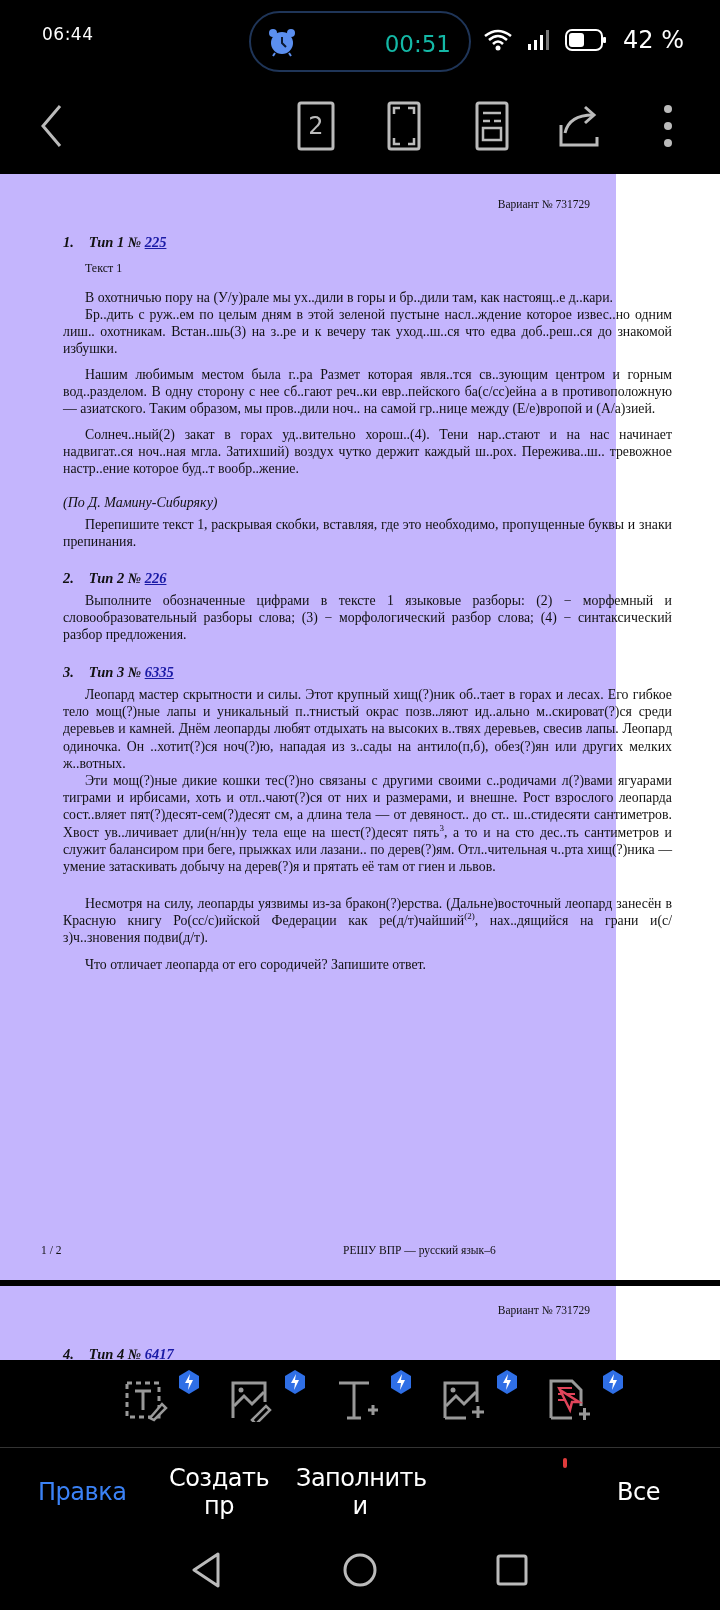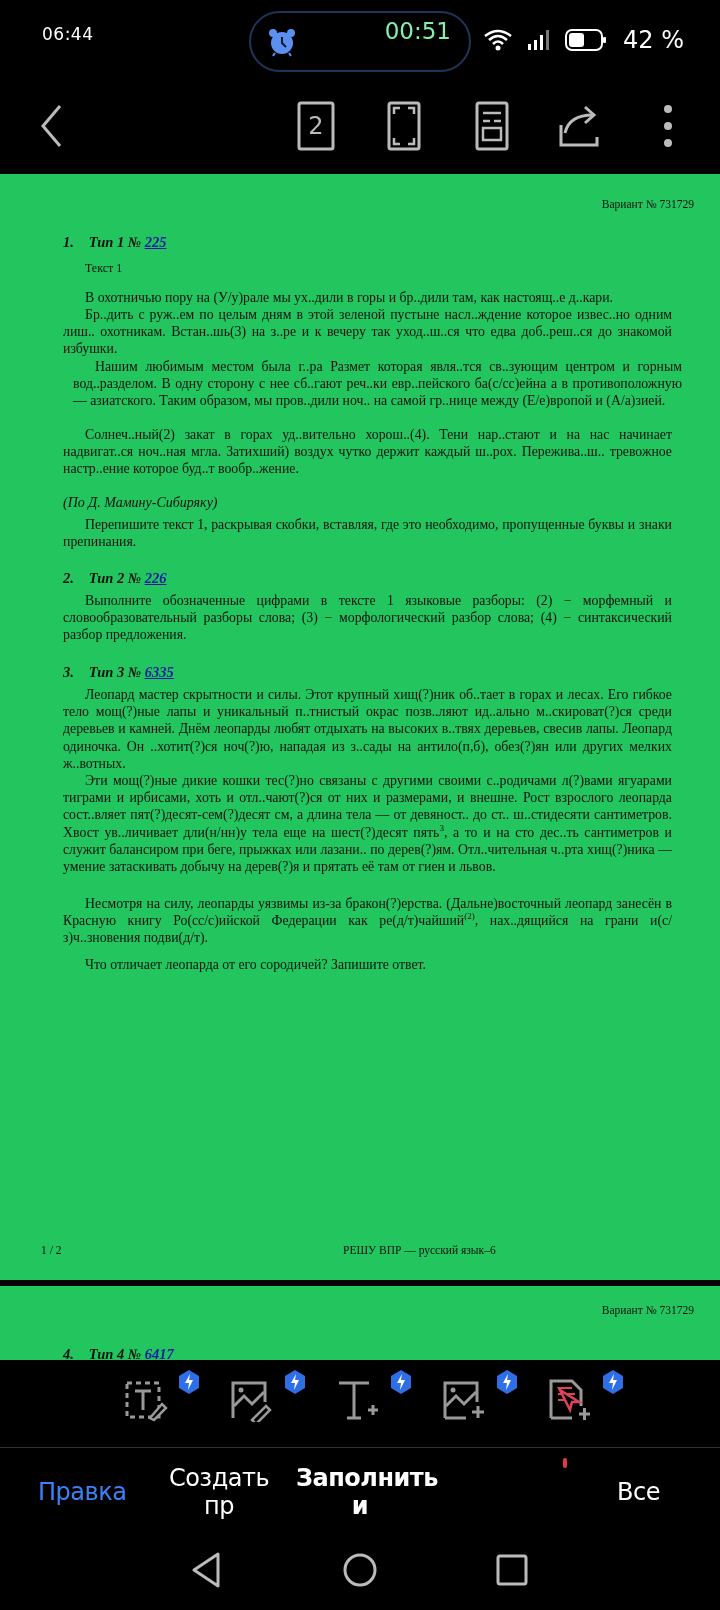--- a/index.html
+++ b/index.html
@@ -4,31 +4,31 @@
 <style>
   * { box-sizing: border-box; margin: 0; padding: 0; }
   html, body { width: 720px; height: 1610px; background: #000; overflow: hidden; }
   body { position: relative; font-family: "Liberation Sans", sans-serif; }
 
   
   .status-bar { position: absolute; top: 0; left: 0; width: 720px; height: 86px; background: #000; color: #fff; }
   .status-time { position: absolute; left: 42px; top: 24px; font-size: 17px; font-family: "DejaVu Sans", sans-serif; letter-spacing: 0.5px; }
   .alarm-pill { position: absolute; left: 249px; top: 11px; width: 222px; height: 61px; border: 2px solid #1f3558; border-radius: 31px; }
   .alarm-icon { position: absolute; left: 16px; top: 14px; width: 30px; height: 30px; }
-  .alarm-time { position: absolute; right: 18px; top: 5px; color: #86efac; font-size: 23px; font-family: "DejaVu Sans", sans-serif; }
+  .alarm-time { position: absolute; right: 18px; top: 18px; color: #14b8a6; font-size: 23px; font-family: "DejaVu Sans", sans-serif; }
   .status-icons { position: absolute; right: 36px; top: 26px; display: flex; align-items: center; gap: 14px; }
   .battery-pct { font-size: 24px; font-family: "DejaVu Sans", sans-serif; margin-left: 2px; }
 
   
   .app-toolbar { position: absolute; top: 86px; left: 0; width: 720px; height: 88px; background: #000; }
   .tb-btn { position: absolute; top: 14px; width: 52px; height: 52px; display: flex; align-items: center; justify-content: center; }
 
   
   .viewport { position: absolute; top: 174px; left: 0; width: 720px; height: 1186px; background: #fff; overflow: hidden; }
-  .page { position: absolute; left: 0; width: 720px; background: #22c55e; font-family: "Liberation Serif", serif; color: #111; }
+  .page { position: absolute; left: 0; width: 616px; background: #c4b5fd; font-family: "Liberation Serif", serif; color: #111; }
   .page1 { top: 0; height: 1106px; }
   .page-sep { position: absolute; top: 1106px; left: 0; width: 720px; height: 6px; background: #000; }
   .page2 { top: 1112px; height: 200px; }
   .variant { position: absolute; right: 26px; font-size: 11.5px; }
   .q-head { position: absolute; left: 63px; font-weight: bold; font-size: 14.5px; font-style: italic; }
   .q-head .num { display: inline-block; width: 22px; }
   .q-link { color: #1a1aa6; text-decoration: underline; }
   .para { position: absolute; left: 63px; width: 609px; font-size: 13.8px; line-height: 17.2px; text-align: justify; }
   .para .ind { display: inline-block; width: 22px; }
   .subtitle { position: absolute; left: 85px; font-size: 12px; }
@@ -134,21 +134,21 @@
     <span class="variant" style="top:24px;">Вариант № 731729</span>
 
     <div class="q-head" style="top:60px;">
       <span class="num">1.</span>
       <span>Тип 1 №</span>
       <span class="q-link">225</span>
     </div>
     <div class="subtitle" style="top:87px;">Текст 1</div>
     <div class="para" style="top:115px;"><span class="ind"></span><span>В охотничью пору на (У/у)рале мы ух..дили в горы и бр..дили там, как настоящ..е д..кари.</span></div>
     <div class="para" style="top:132px;"><span class="ind"></span><span>Бр..дить с руж..ем по целым дням в этой зеленой пустыне насл..ждение которое извес..но одним лиш.. охотникам. Встан..шь(3) на з..ре и к вечеру так уход..ш..ся что едва доб..реш..ся до знакомой избушки.</span></div>
-    <div class="para" style="top:184px;margin-left:10px;"><span class="ind"></span><span>Нашим любимым местом была г..ра Размет которая явля..тся св..зующим центром и горным вод..разделом. В одну сторону с нее сб..гают реч..ки евр..пейского ба(с/сс)ейна а в противоположную — азиатского. Таким образом, мы пров..дили ноч.. на самой гр..нице между (Е/е)вропой и (А/а)зией.</span></div>
+    <div class="para" style="top:192px;"><span class="ind"></span><span>Нашим любимым местом была г..ра Размет которая явля..тся св..зующим центром и горным вод..разделом. В одну сторону с нее сб..гают реч..ки евр..пейского ба(с/сс)ейна а в противоположную — азиатского. Таким образом, мы пров..дили ноч.. на самой гр..нице между (Е/е)вропой и (А/а)зией.</span></div>
     <div class="para" style="top:252px;"><span class="ind"></span><span>Солнеч..ный(2) закат в горах уд..вительно хорош..(4). Тени нар..стают и на нас начинает надвигат..ся ноч..ная мгла. Затихший) воздух чутко держит каждый ш..рох. Пережива..ш.. тревожное настр..ение которое буд..т вообр..жение.</span></div>
     <div class="source" style="top:321px;">(По Д. Мамину-Сибиряку)</div>
     <div class="para" style="top:342px;"><span class="ind"></span><span>Перепишите текст 1, раскрывая скобки, вставляя, где это необходимо, пропущенные буквы и знаки препинания.</span></div>
 
     <div class="q-head" style="top:396px;">
       <span class="num">2.</span>
       <span>Тип 2 №</span>
       <span class="q-link">226</span>
     </div>
     <div class="para" style="top:418px;"><span class="ind"></span><span>Выполните обозначенные цифрами в тексте 1 языковые разборы: (2) − морфемный и словообразовательный разборы слова; (3) − морфологический разбор слова; (4) − синтаксический разбор предложения.</span></div>
@@ -240,21 +240,21 @@
   </div>
 </div>
 <div class="tray-divider"></div>
 
 <div class="action-bar">
   <div class="action active" style="left:38px; top:30px;">Правка</div>
   <div class="action" style="left:153px; width:132px;">
     <div>Создать пр</div>
     <div>имечание</div>
   </div>
-  <div class="action" style="left:296px; width:128px;font-weight:bold;">
+  <div class="action" style="left:296px; width:128px;">
     <div>Заполнить</div>
     <div>и подпис...</div>
   </div>
   <span class="red-dot"></span>
   <div class="action" style="left:617px; top:30px;">Все</div>
 </div>
 
 <div class="nav-bar">
   <div class="nav-btn" style="left:184px;">
     <svg width="30" height="36" viewBox="0 0 30 36">

